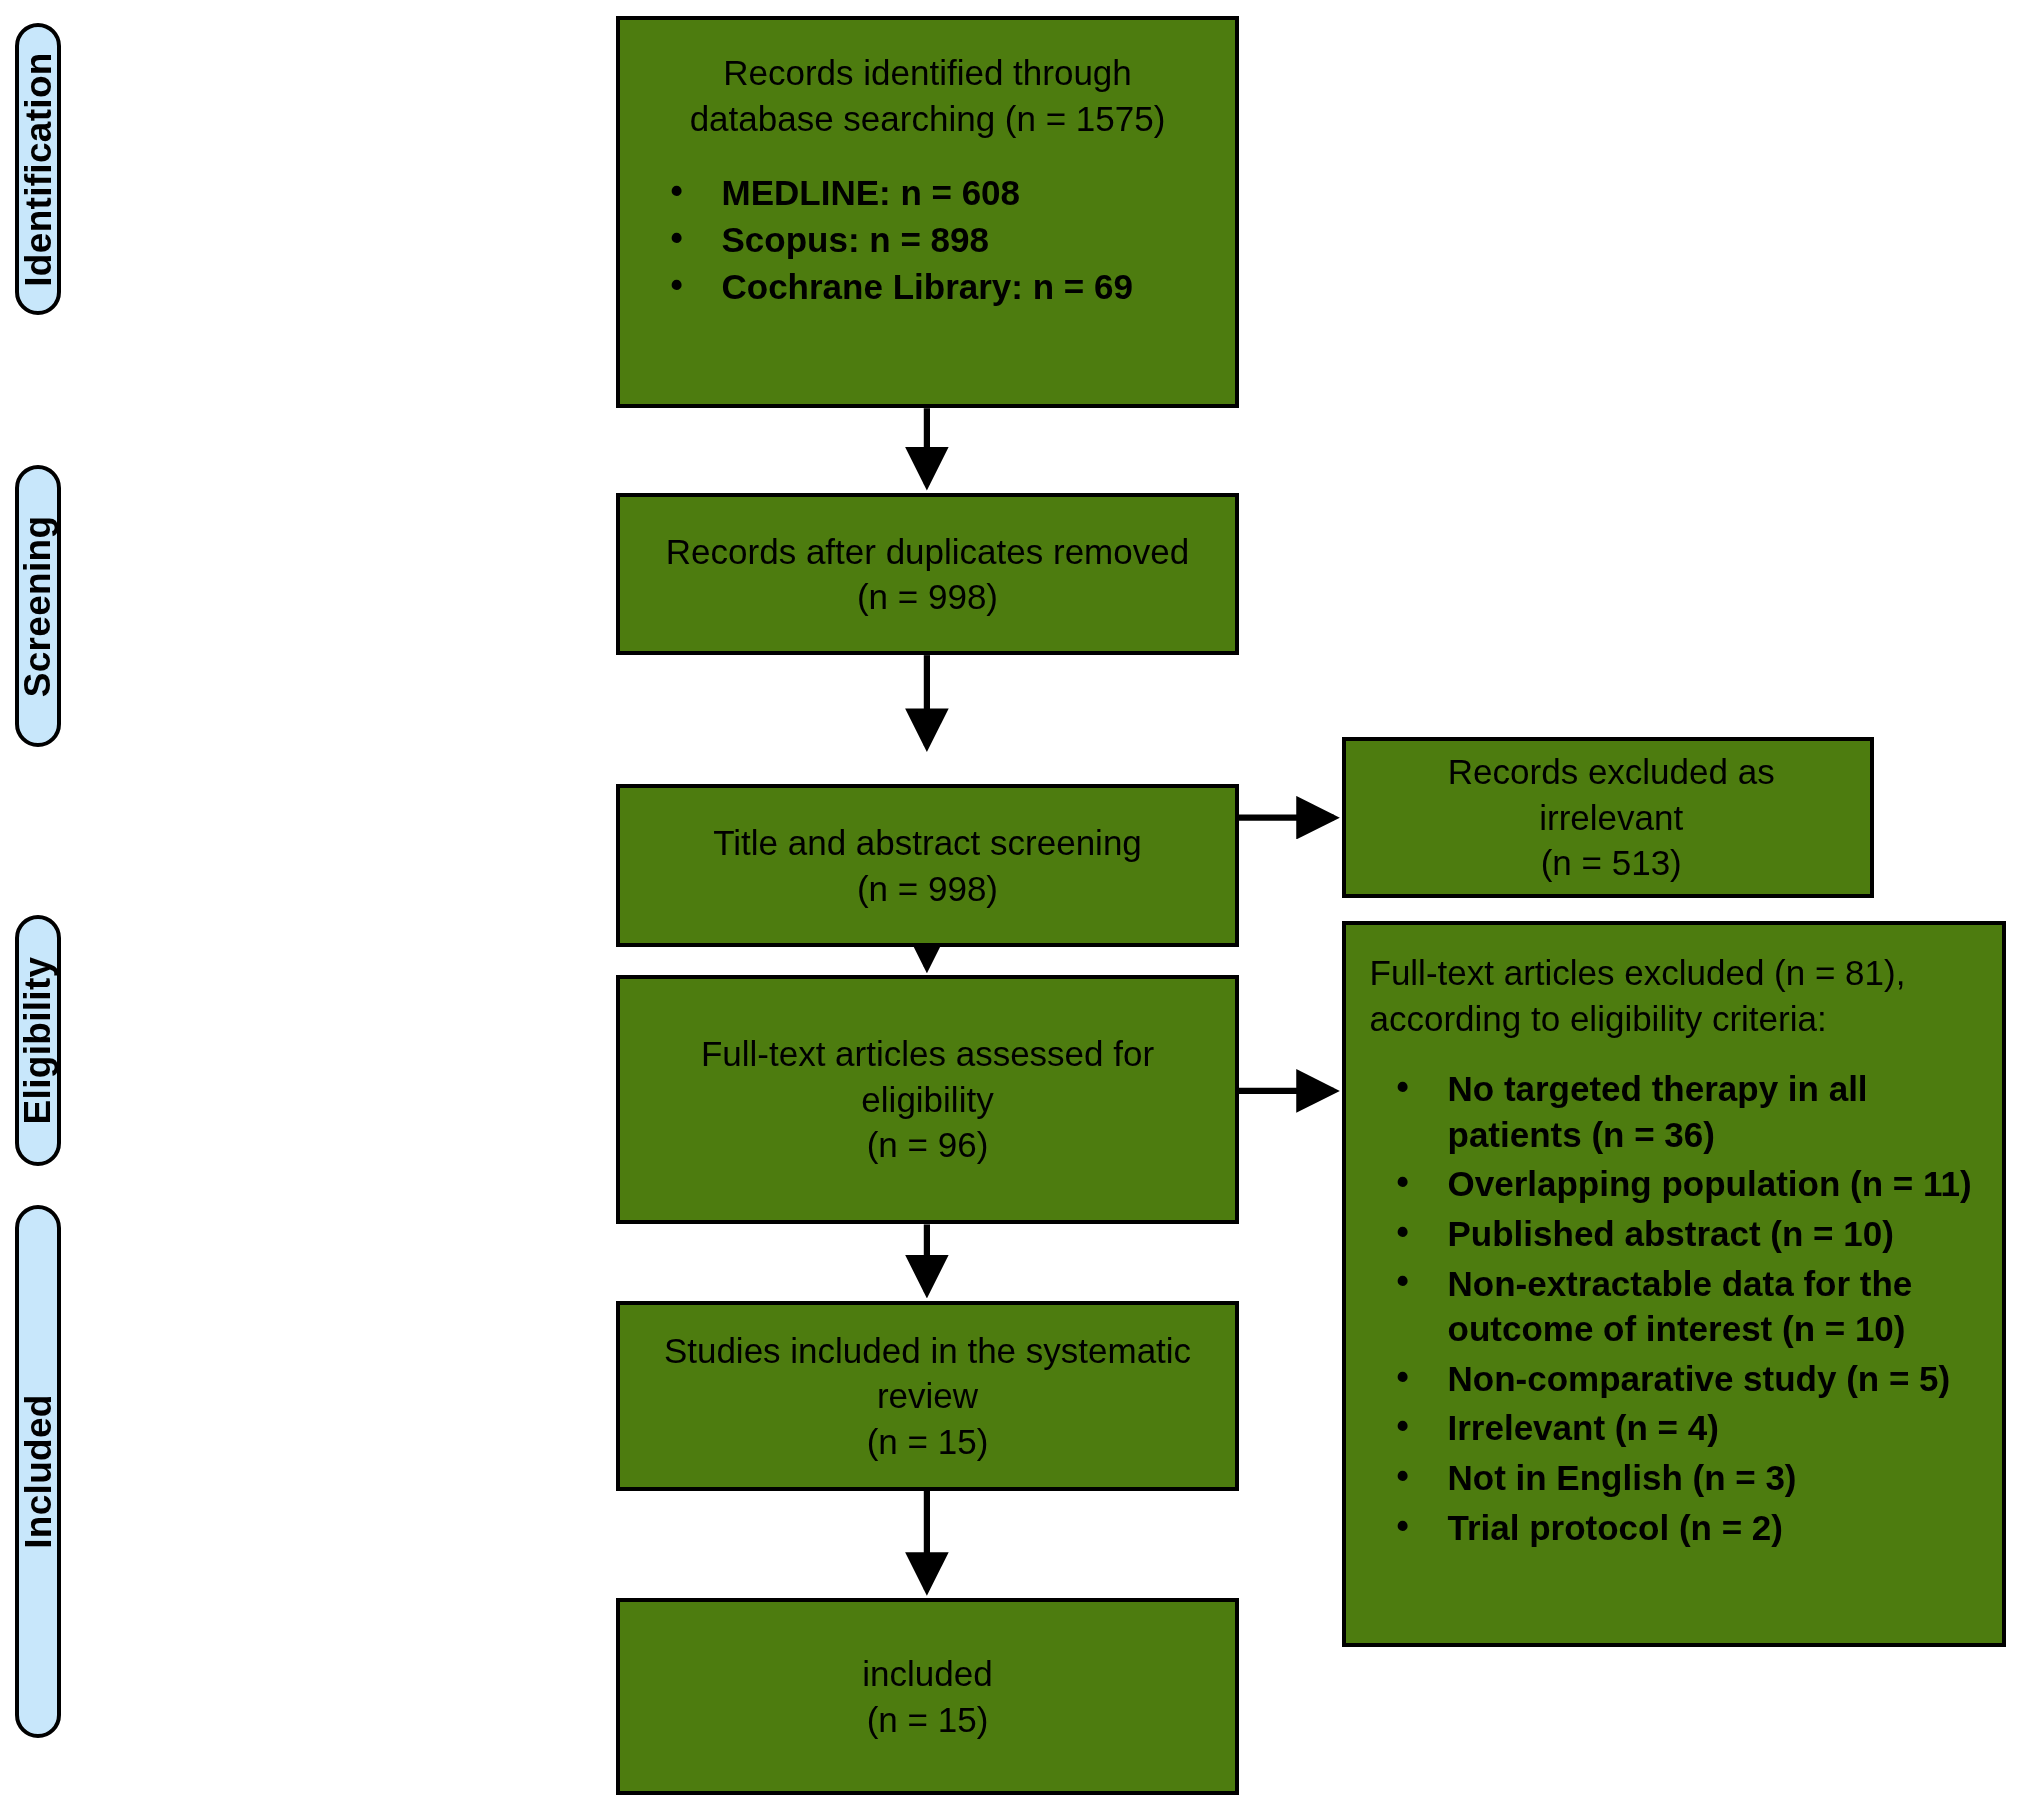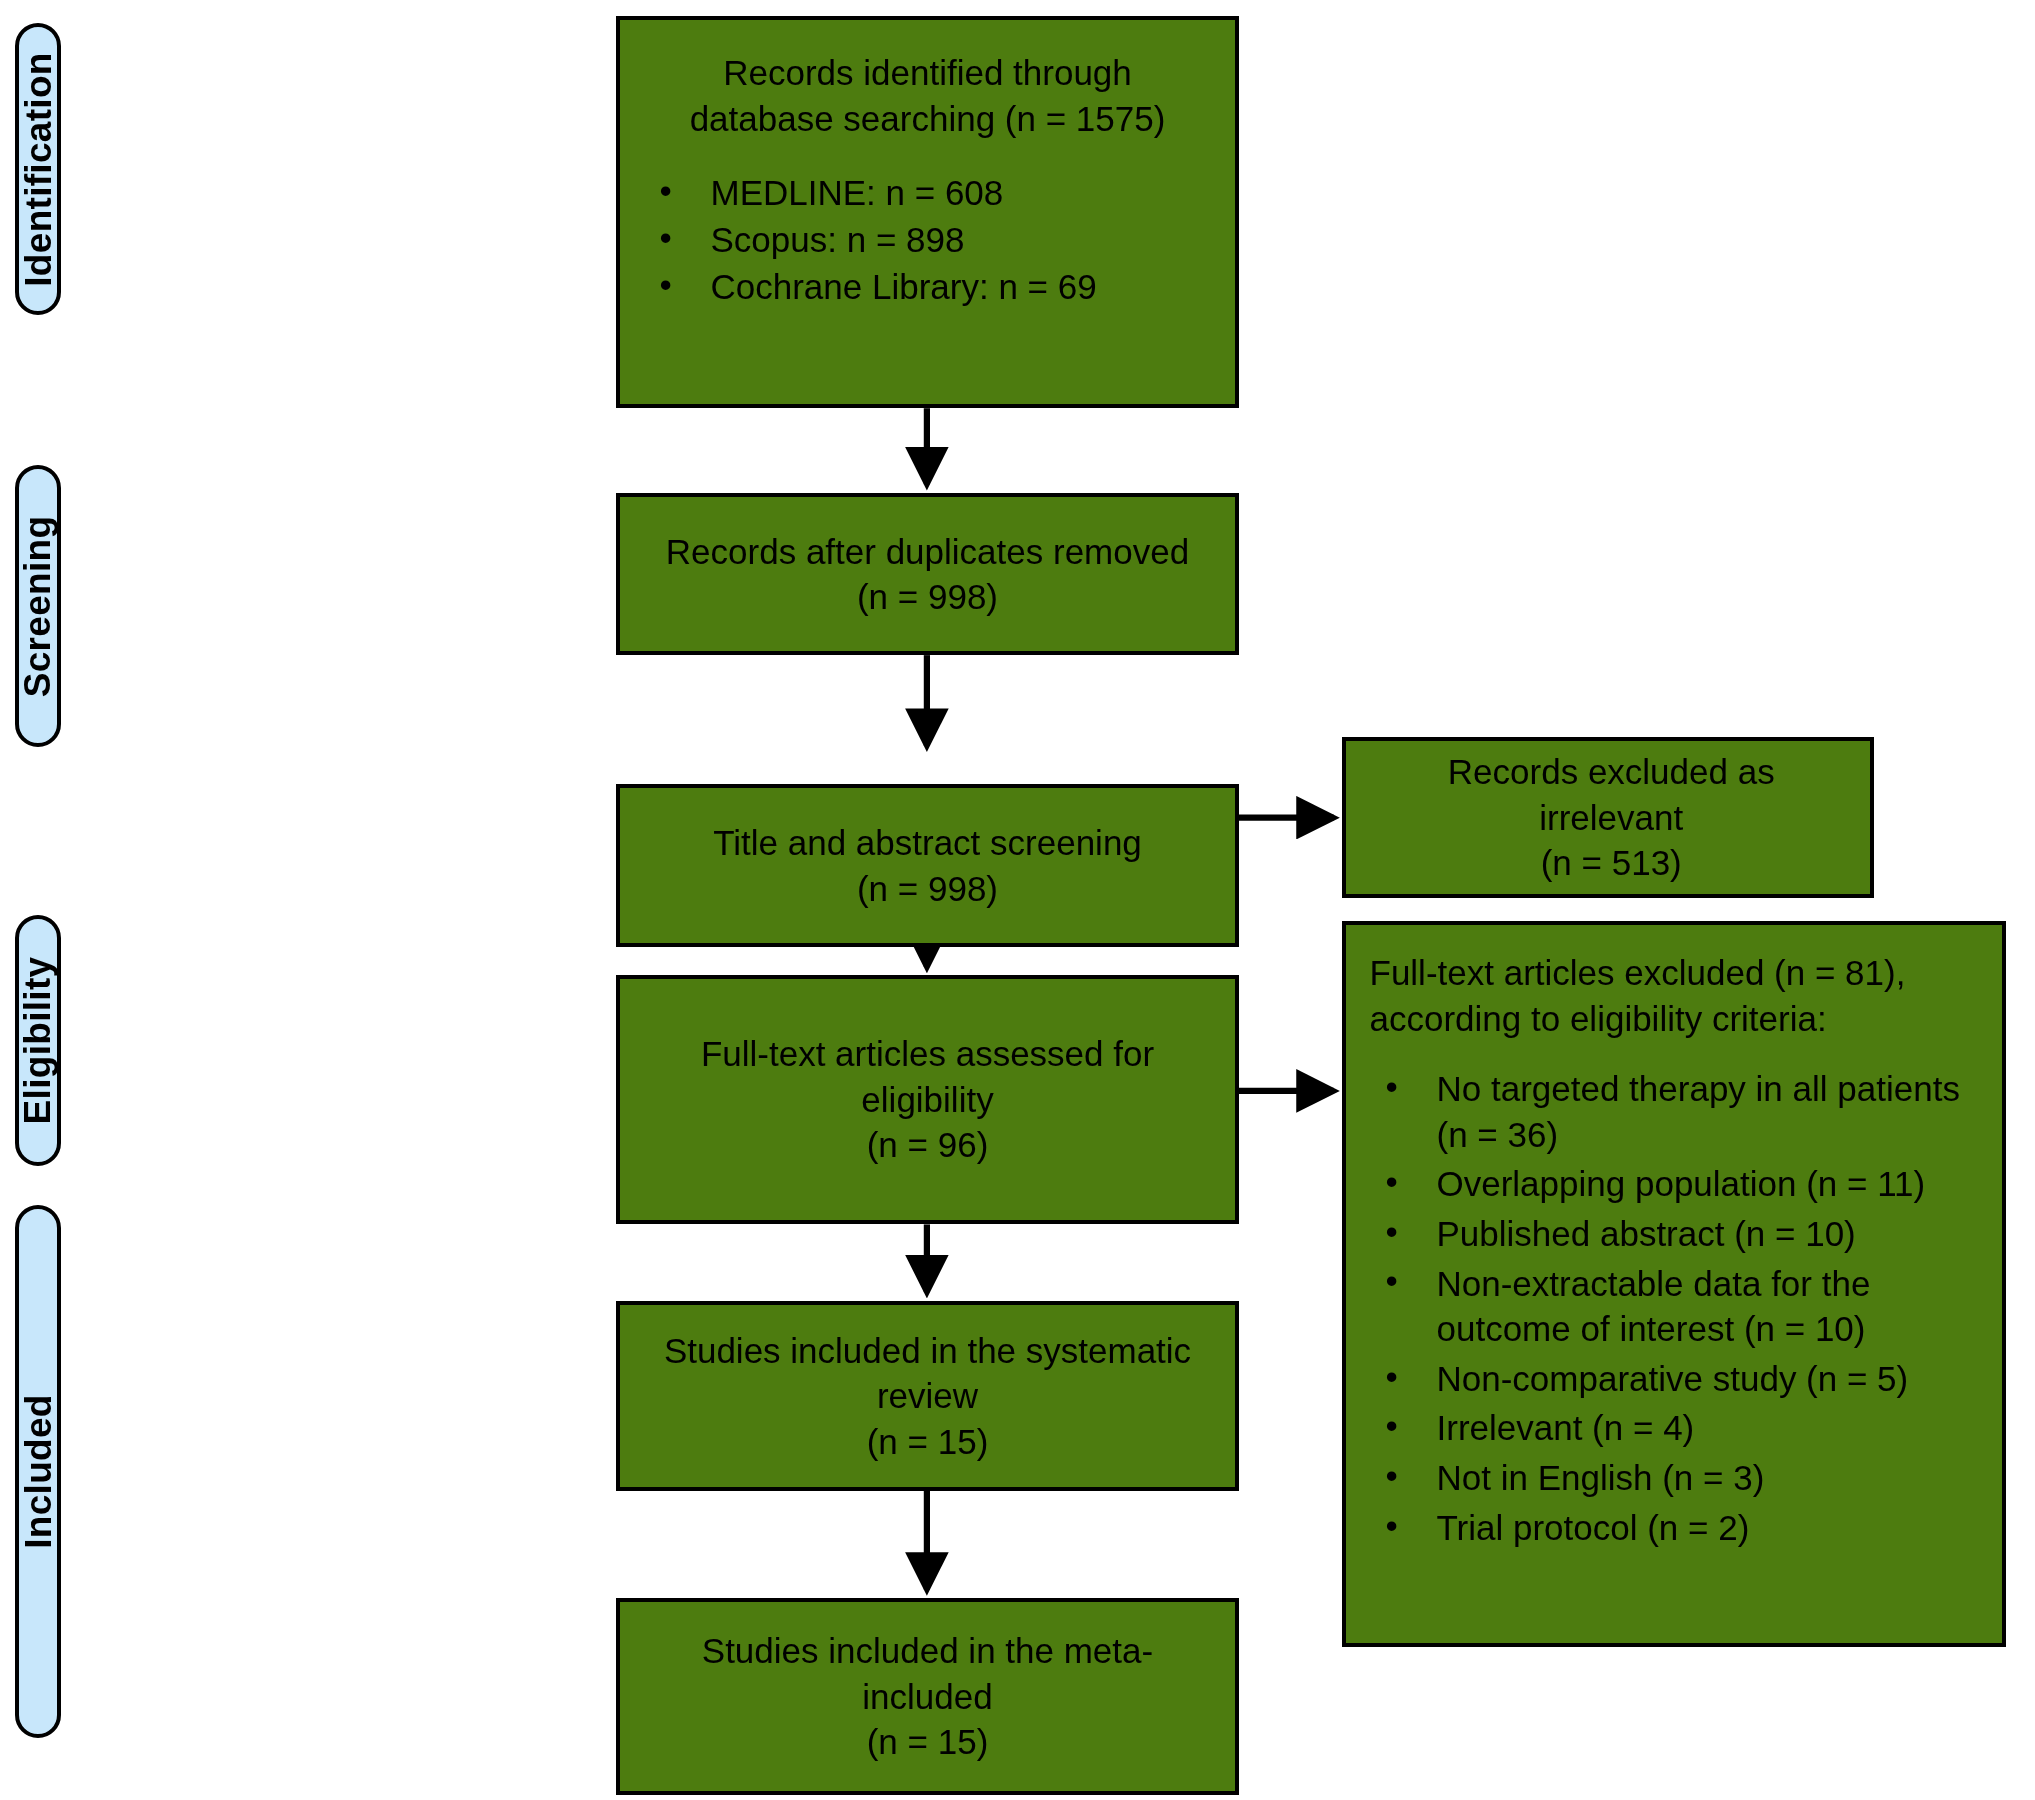--- a/index.html
+++ b/index.html
@@ -68,23 +68,24 @@
     text-align: left;
     font-size: 35px;
     line-height: 1.30;
     color: #000000;
     width: 100%;
   }
 
   
   .bullet-list {
     list-style: none;
-    margin: 1px;
+    margin: 12px;
     padding: 0;
     width: 100%;
+    font-weight: bold;
   }
   .bullet-list li {
     position: relative;
     font-size: 35px;
     line-height: 1.30;
     color: #000000;
     text-align: left;
     padding-left: 66px;
     margin: 0 0 1.4px 0;
   }
@@ -180,21 +181,20 @@
     <div class="box-text">(n = 96)</div>
   </div>
 
   <div class="flow-box" style="left:616px; top:1301px; width:623px; height:190px;">
     <div class="box-text">Studies included in the systematic</div>
     <div class="box-text">review</div>
     <div class="box-text">(n = 15)</div>
   </div>
 
   <div class="flow-box" style="left:616px; top:1598px; width:623px; height:197px;">
-    <div class="box-text">Studies included in the meta-</div>
     <div class="box-text">included</div>
     <div class="box-text">(n = 15)</div>
   </div>
 
   <div class="flow-box" style="left:1342px; top:737px; width:532px; height:161px;padding-left:30px;">
     <div class="box-text">Records excluded as irrelevant</div>
     <div class="box-text">(n = 513)</div>
   </div>
 
   <div class="flow-box align-left" style="left:1342px; top:921px; width:664px; height:726px;">

